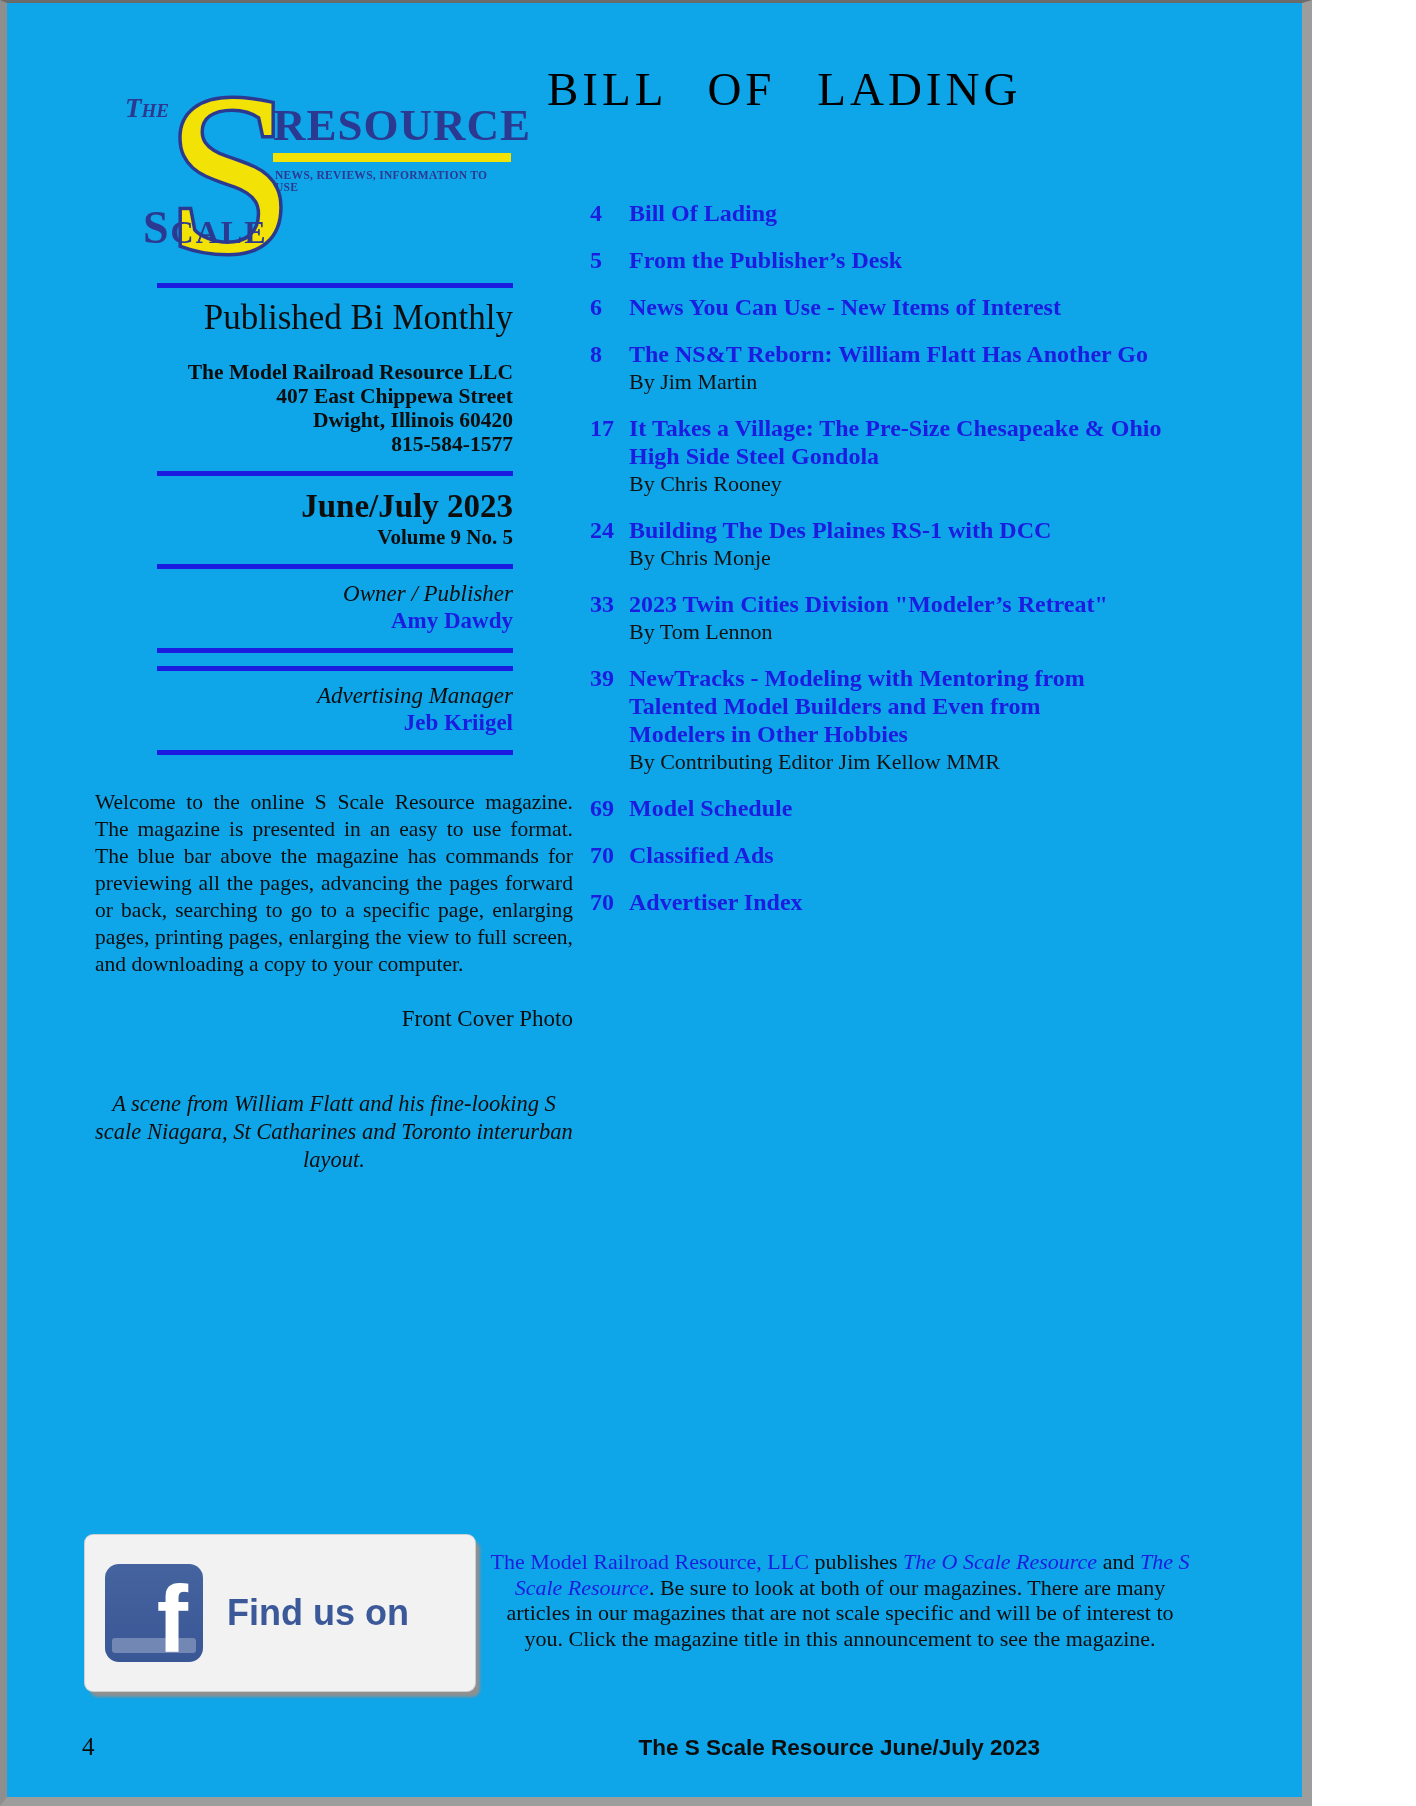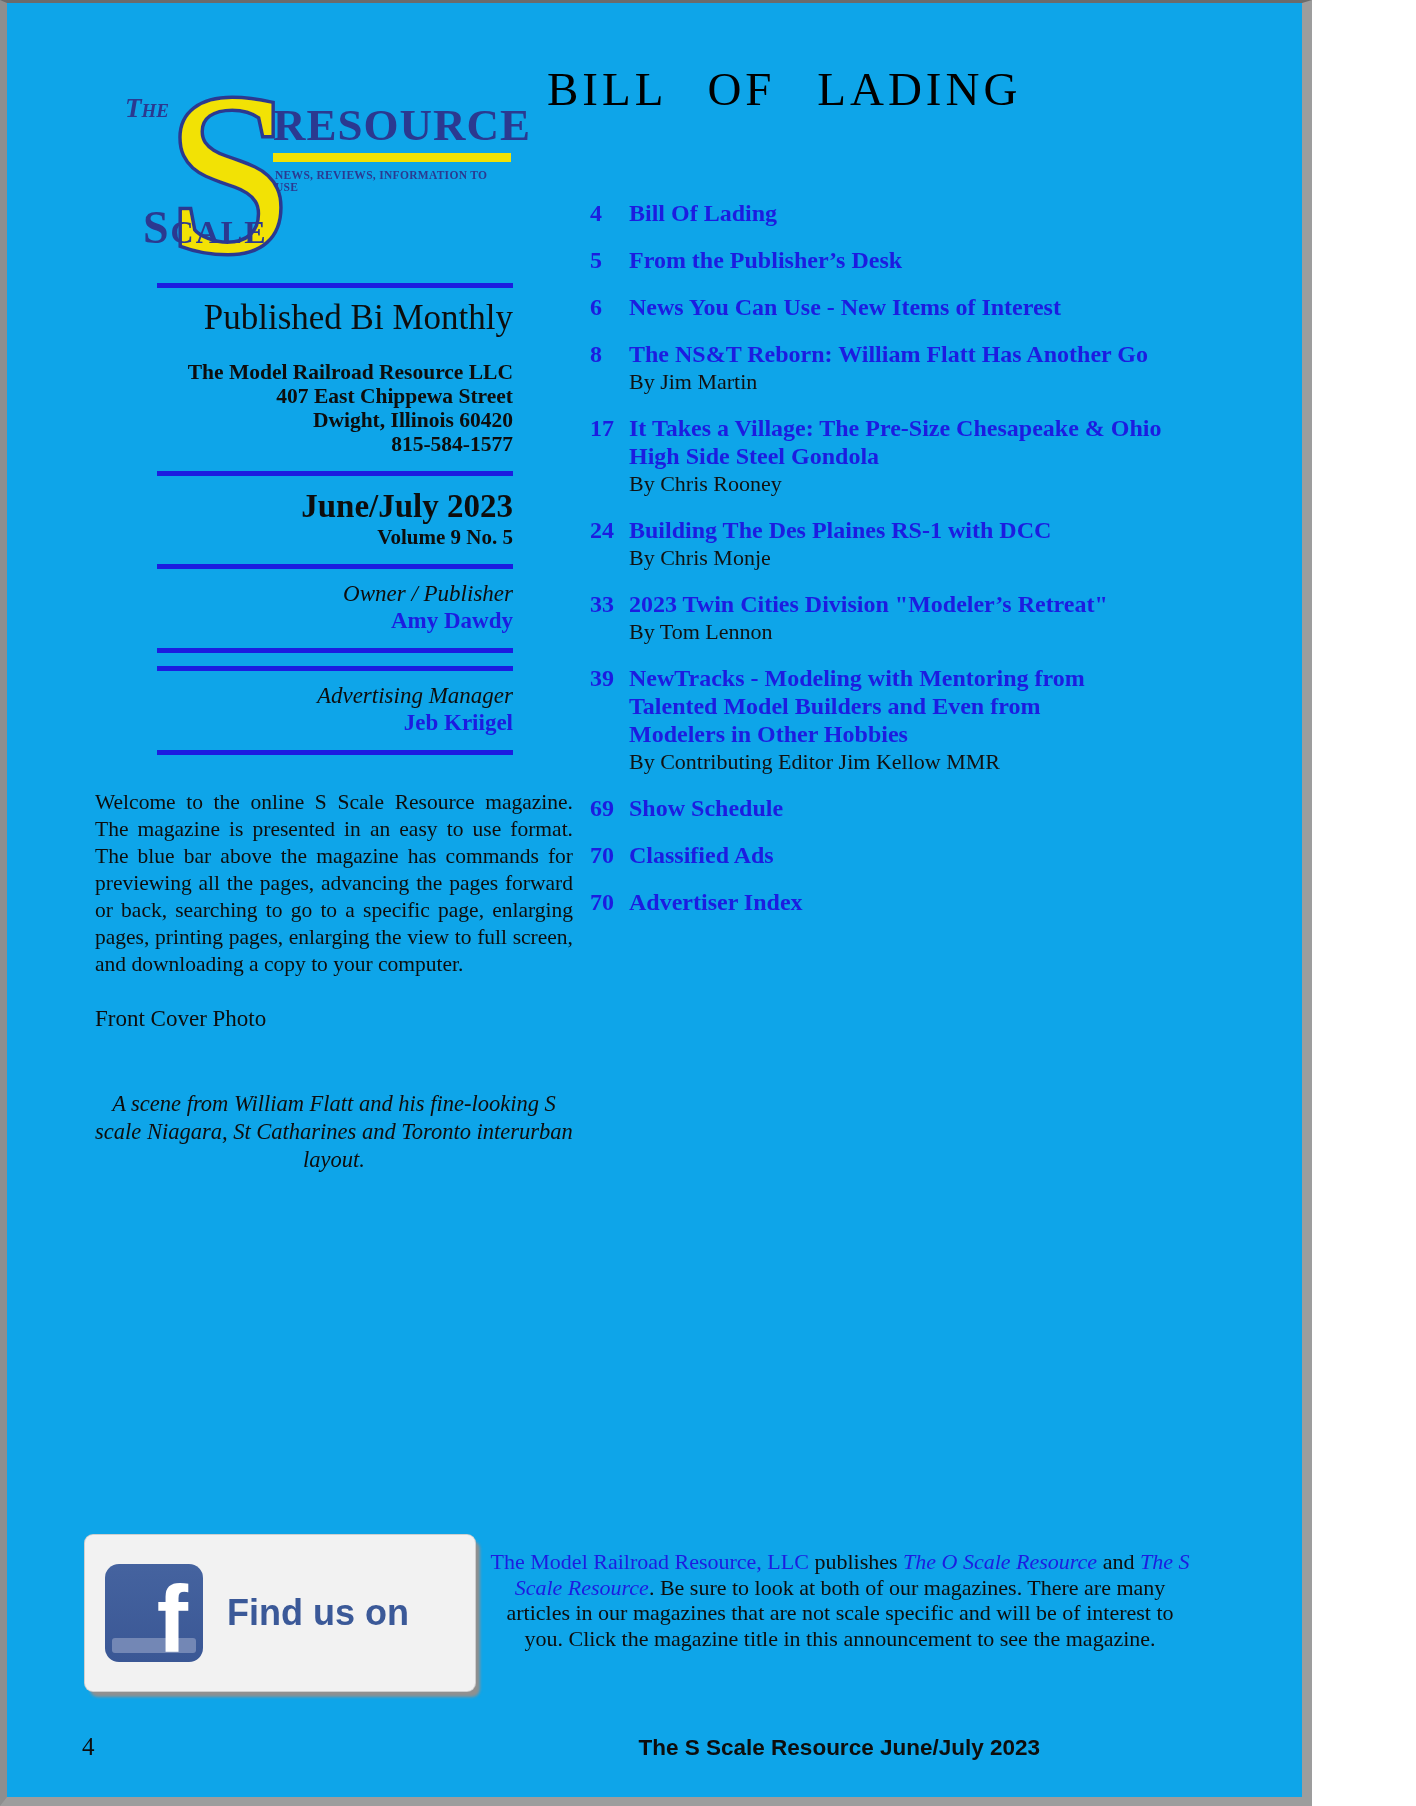--- a/index.html
+++ b/index.html
@@ -41,21 +41,21 @@
   .published{margin-top:10px; font-size:35px; line-height:40px;}
   .address{margin-top:22px; font-weight:bold; font-size:21.5px; line-height:24px;}
   .issue{margin-top:12px;}
   .issue-date{font-size:33px; font-weight:bold; line-height:36px;}
   .issue-vol{font-size:21px; font-weight:bold; line-height:26px; margin-top:0;}
   .role{margin-top:11px;}
   .role-label{font-style:italic; font-size:23px; line-height:27px;}
   .role-name{color:var(--blue); font-weight:bold; font-size:23px; line-height:28px;}
 
   .welcome{margin-top:34px; font-size:21.5px; line-height:27px; text-align:justify;}
-  .front-cover-heading{margin-top:28px; text-align:left; font-size:23px;}
+  .front-cover-heading{margin-top:28px; text-align:right; font-size:23px;}
   .front-cover-caption{margin-top:58px; text-align:center; font-style:italic;
                        font-size:22.5px; line-height:28px;}
 
   
   .right-col{position:absolute; left:540px; top:0; width:648px;}
   .toc-title{margin-top:60px; font-size:47px; line-height:52px; color:#000;
              letter-spacing:4px; word-spacing:26px; font-weight:normal;}
   .toc{margin:84px 0 0 43px;}
   .toc-entry{display:grid; grid-template-columns:39px 1fr; margin-bottom:19px;}
   .toc-num,.toc-entry-title{color:var(--blue); font-weight:bold; font-size:24px; line-height:28px;}
@@ -201,21 +201,21 @@
         <div class="toc-entry">
           <span class="toc-num">39</span>
           <span class="toc-entry-title">NewTracks - Modeling with Mentoring from
 Talented Model Builders and Even from
 Modelers in Other Hobbies</span>
           <span class="toc-entry-author">By Contributing Editor Jim Kellow MMR</span>
         </div>
 
         <div class="toc-entry">
           <span class="toc-num">69</span>
-          <span class="toc-entry-title">Show Schedule</span>
+          <span class="toc-entry-title">Model Schedule</span>
 
         </div>
 
         <div class="toc-entry">
           <span class="toc-num">70</span>
           <span class="toc-entry-title">Classified Ads</span>
 
         </div>
 
         <div class="toc-entry">

